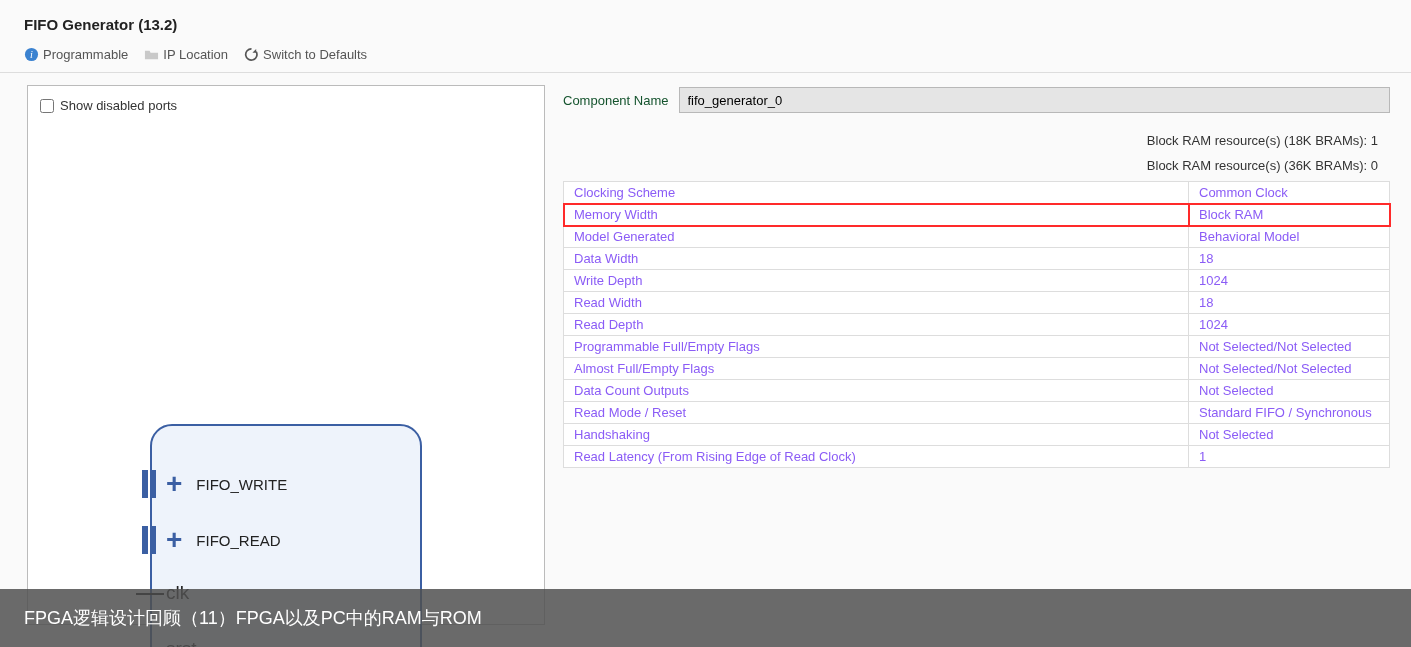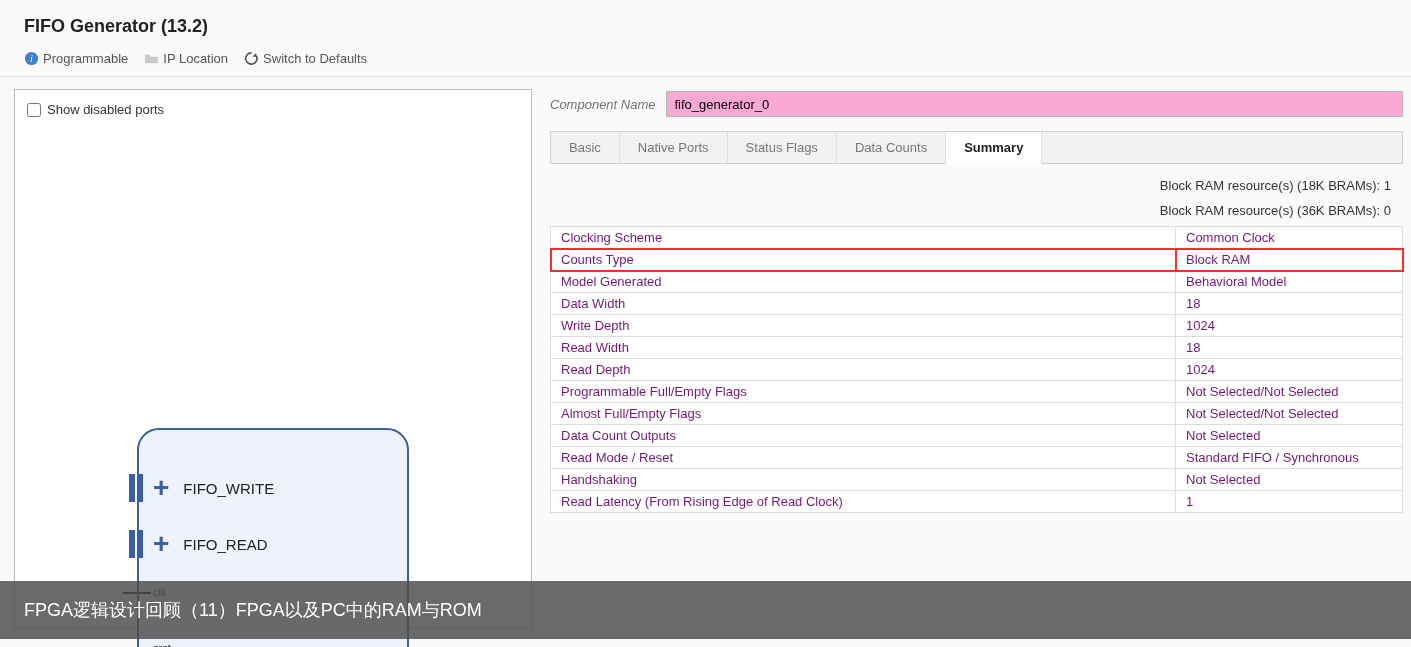--- a/index.html
+++ b/index.html
@@ -1,59 +1,59 @@
 <!DOCTYPE html>
 <html><head>
 <meta charset="utf-8">
 <style>
 * { box-sizing: border-box; margin: 0; padding: 0; }
 body { font-family: Arial, Helvetica, sans-serif; font-size: 13px; background: #fafafa; color: #333; width: 1411px; height: 647px; overflow: hidden; position: relative; }
 
 .header { padding: 16px 24px 8px; }
-.title { font-weight: bold; font-size: 18px; color: #222; }
+.title { font-weight: bold; font-size: 15px; color: #222; }
 
 .toolbar { padding: 6px 24px 10px; display: flex; gap: 16px; align-items: center; border-bottom: 1px solid #ddd; }
 .toolbar-item { display: flex; align-items: center; gap: 4px; color: #555; cursor: pointer; }
 .toolbar-item svg { width: 15px; height: 15px; }
 
-.main { display: flex; padding: 12px 0; }
+.main { display: flex; padding: 12px 13px; }
 
 .left-panel { width: 518px; margin: 0 8px 0 14px; border: 1px solid #bbb; background: #fff; height: 540px; padding: 12px; position: relative; }
 .checkbox-row { display: flex; align-items: center; gap: 6px; }
 .checkbox-row input { width: 14px; height: 14px; }
 
 .ip-symbol { position: absolute; top: 338px; left: 122px; width: 272px; height: 250px; border: 2px solid #3b5fa3; border-radius: 22px; background: #eef3fb; }
 .busport { position: absolute; display: flex; align-items: center; gap: 14px; font-size: 15px; color: #222; }
 .busport .stub { width: 22px; height: 28px; position: absolute; left: -24px; }
 .busport .plus { font-size: 28px; font-weight: bold; color: #3b5fa3; line-height: 1; }
-.port { position: absolute; display: flex; align-items: center; gap: 14px; font-size: 11px; color: #222; }
+.port { position: absolute; display: flex; align-items: center; gap: 14px; font-size: 19px; color: #222; }
 .port .wire { position: absolute; left: -30px; top: 50%; width: 28px; height: 2px; background: #000; }
 .bp1 { top: 44px; left: 14px; }
 .bp2 { top: 100px; left: 14px; }
 .p1  { top: 156px; left: 14px; }
 .p2  { top: 212px; left: 14px; }
 
 .right-panel { flex: 1; padding: 0 8px 0 10px; }
 
 .compname-row { display: flex; align-items: center; gap: 10px; margin-bottom: 14px; margin-top: 2px; }
-.compname-row label { color: #737373; font-style: italic; }
-.compname-row input { flex: 1; border: 1px solid #b8b8b8; height: 26px; padding: 2px 8px; background: #f9a8d4; font-size: 13px; }
+.compname-row label { color: #14532d; }
+.compname-row input { flex: 1; border: 1px solid #b8b8b8; height: 26px; padding: 2px 8px; background: #e5e5e5; font-size: 13px; }
 
 .tabs { display: flex; border: 1px solid #d0d0d0; border-bottom: 1px solid #d0d0d0; background: #f2f2f2; }
 .tab { padding: 8px 18px; color: #777; cursor: pointer; border-right: 1px solid #e0e0e0; }
 .tab.active { background: #fff; color: #222; font-weight: bold; border-bottom: 1px solid #fff; margin-bottom: -1px; }
 
 .resource-line { padding: 6px 12px 2px; color: #333; margin-top: 8px; text-align: right; }
 
 table.summary { width: 100%; border-collapse: collapse; margin-top: 6px; }
-table.summary td { border: 1px solid #ddd; padding: 3px 10px; font-size: 13px; color: #701a75; background: #fff; }
+table.summary td { border: 1px solid #ddd; padding: 3px 10px; font-size: 13px; color: #8b5cf6; background: #fff; }
 table.summary tr td:first-child { width: 625px; }
 tr.hl td { outline: 2px solid #ff2a2a; outline-offset: -1px; position: relative; }
 
-.caption-bar { position: absolute; left: 0; right: 0; bottom: 8px; height: 58px; background: rgba(80,80,80,0.85); color: #fff; display: flex; align-items: center; padding: 0 24px; font-size: 18px; }
+.caption-bar { position: absolute; left: 0; right: 0; bottom: 0; height: 58px; background: rgba(80,80,80,0.85); color: #fff; display: flex; align-items: center; padding: 0 24px; font-size: 18px; }
 </style>
 </head>
 <body>
 
 <div class="header">
   <div class="title">FIFO Generator (13.2)</div>
 </div>
 
 <div class="toolbar">
   <div class="toolbar-item">
@@ -113,39 +113,32 @@
       </div>
     </div>
   </div>
 
   <div class="right-panel">
     <div class="compname-row">
       <label>Component Name</label>
       <input type="text" value="fifo_generator_0" style="">
     </div>
 
-    <div class="tabs">
-      <div class="tab">Basic</div>
-      <div class="tab">Native Ports</div>
-      <div class="tab">Status Flags</div>
-      <div class="tab">Data Counts</div>
-      <div class="tab active">Summary</div>
-    </div>
 
     <div class="resource-line">Block RAM resource(s) (18K BRAMs): 1</div>
     <div class="resource-line" style="margin-top:2px;">Block RAM resource(s) (36K BRAMs): 0</div>
 
     <table class="summary">
       <tbody id="summary-body">
           <tr>
             <td>Clocking Scheme</td>
             <td>Common Clock</td>
           </tr>
           <tr class="hl">
-            <td>Counts Type</td>
+            <td>Memory Width</td>
             <td>Block RAM</td>
           </tr>
           <tr>
             <td>Model Generated</td>
             <td>Behavioral Model</td>
           </tr>
           <tr>
             <td>Data Width</td>
             <td>18</td>
           </tr>

